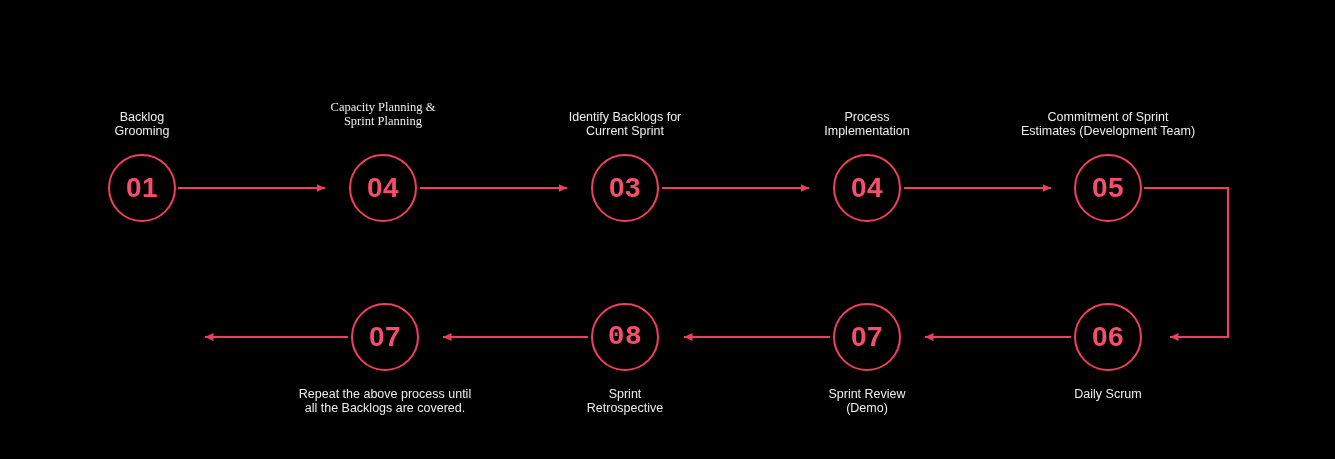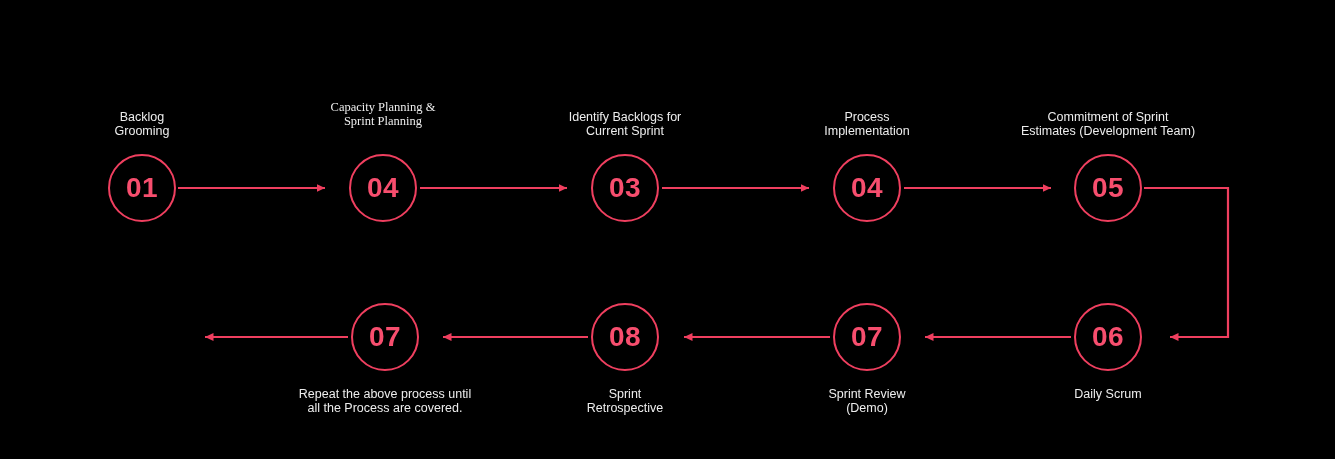--- a/index.html
+++ b/index.html
@@ -124,25 +124,25 @@
     <span class="node-number">06</span>
   </div>
   <div class="node-label below" style="left:1108px; top:387px;">Daily Scrum</div>
 
   <div class="node" style="left:867px; top:337px;">
     <span class="node-number">07</span>
   </div>
   <div class="node-label below" style="left:867px; top:387px;">Sprint Review
 (Demo)</div>
 
-  <div class="node" style="left:625px; top:337px;">
+  <div class="node" style="left:625px; top:337px;font-family:Liberation Mono, monospace;">
     <span class="node-number">08</span>
   </div>
   <div class="node-label below" style="left:625px; top:387px;">Sprint
 Retrospective</div>
 
   <div class="node" style="left:385px; top:337px;">
     <span class="node-number">07</span>
   </div>
   <div class="node-label below" style="left:385px; top:387px;">Repeat the above process until
-all the Process are covered.</div>
+all the Backlogs are covered.</div>
 
 </div>
 
 </body></html>

